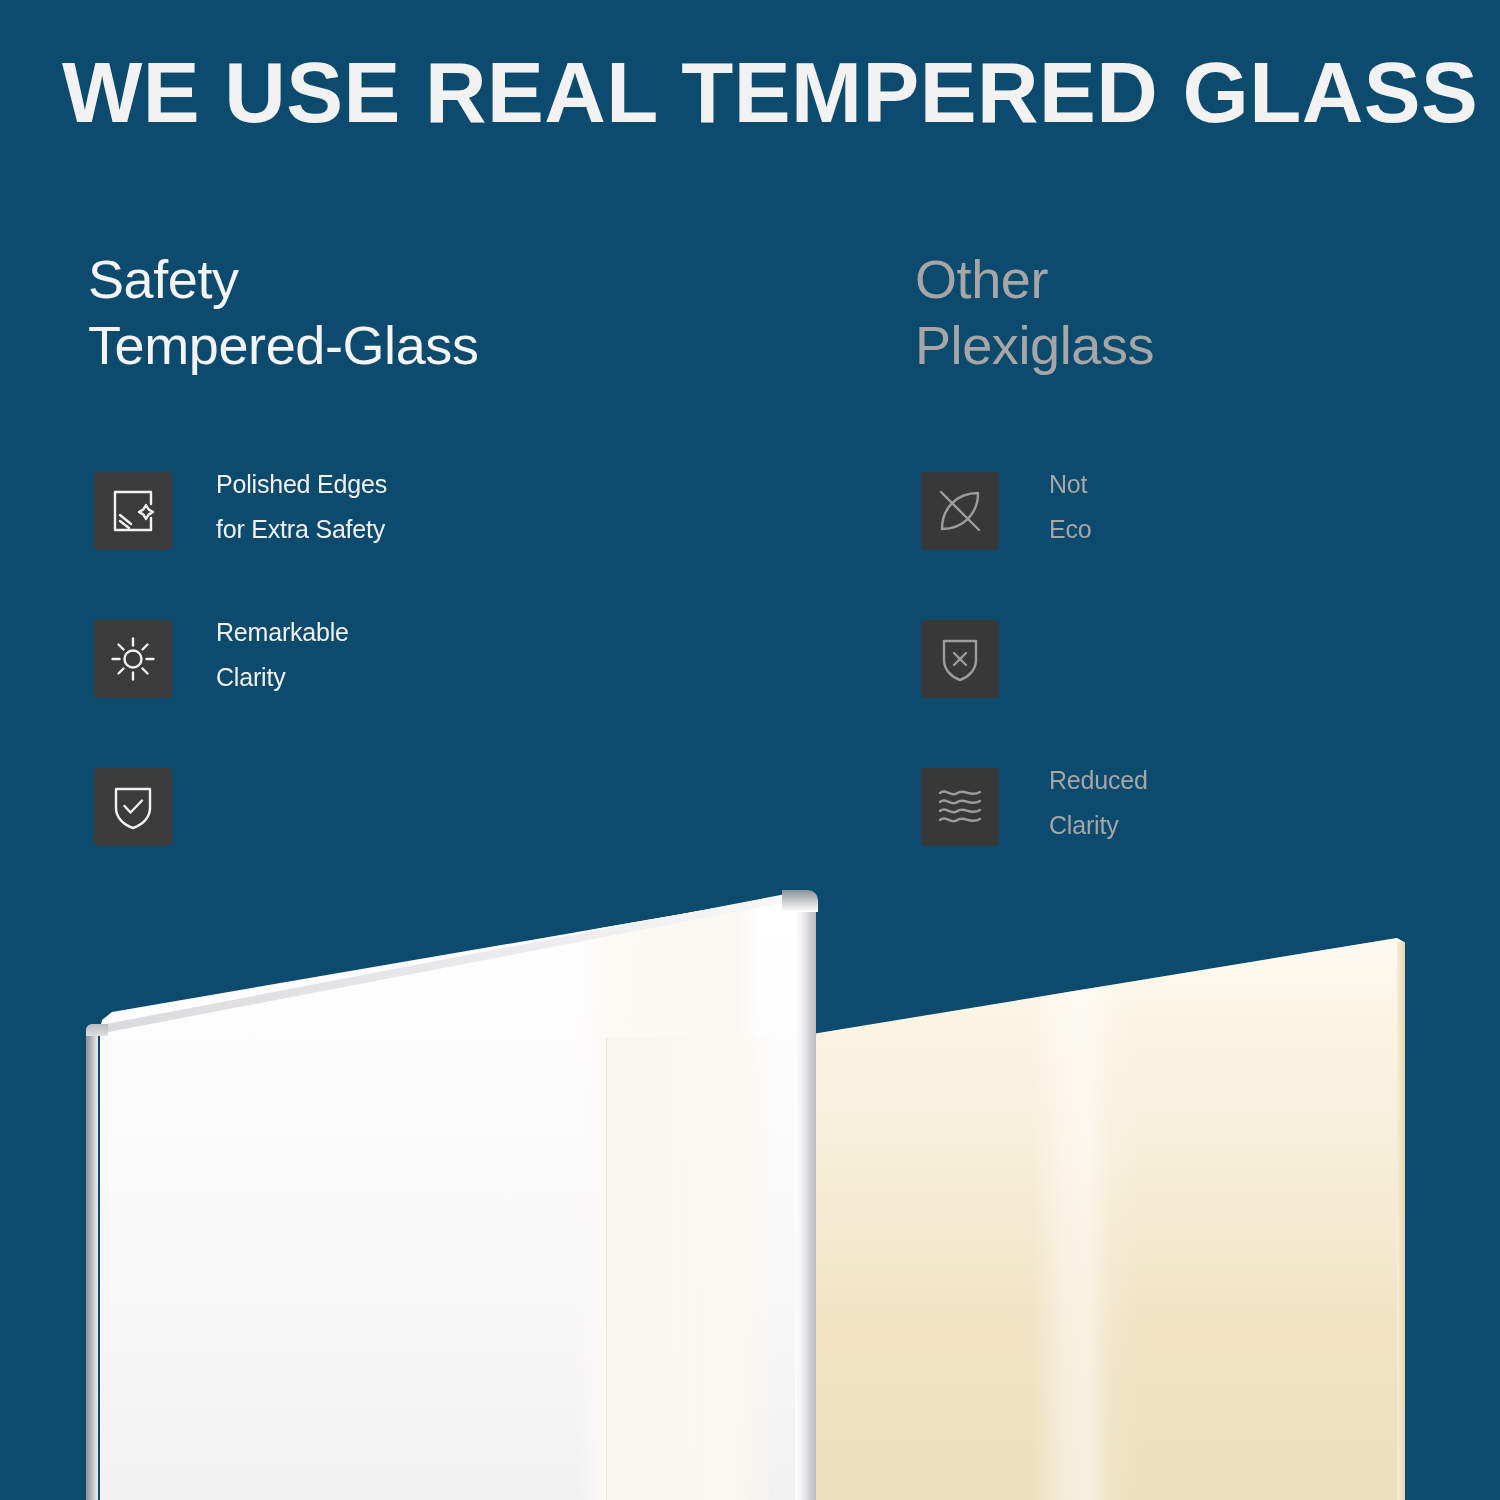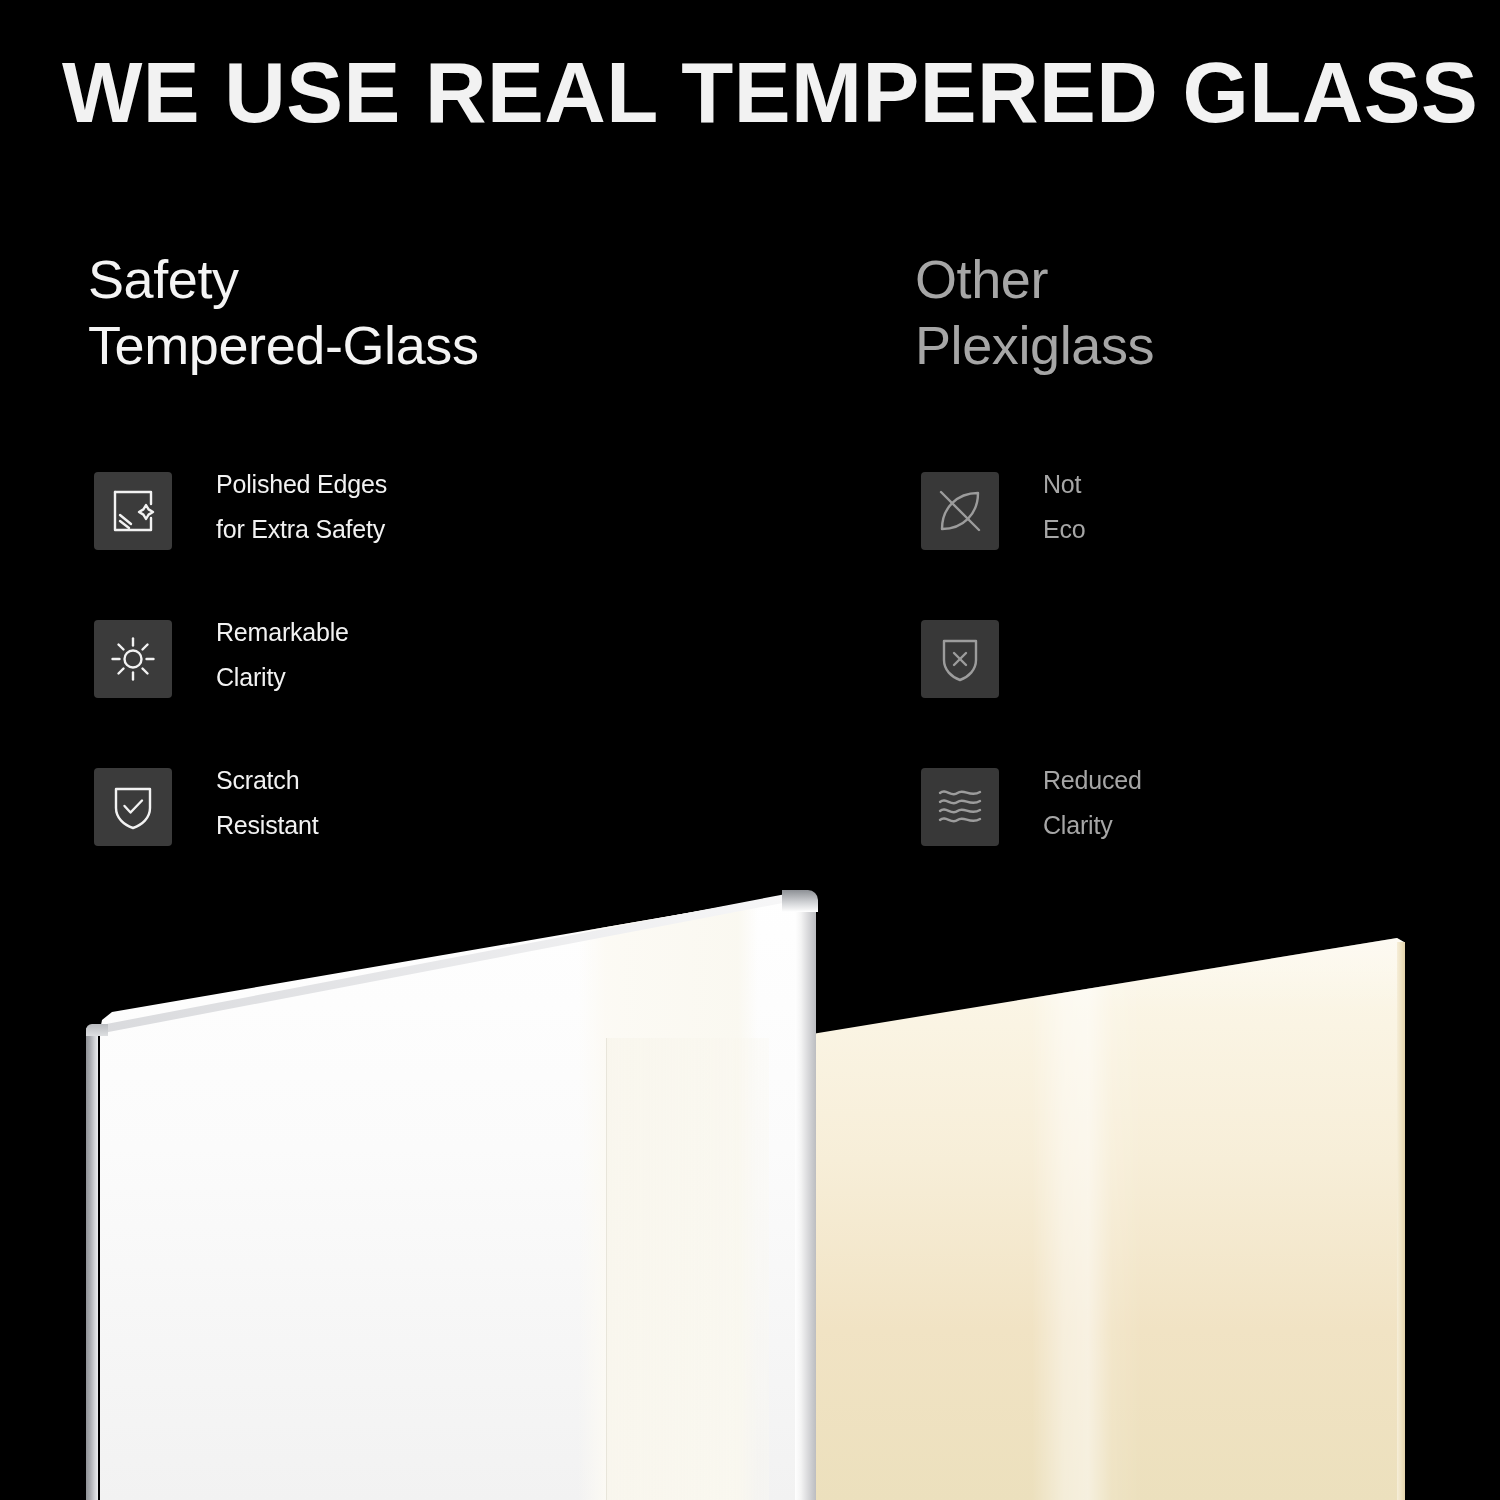--- a/index.html
+++ b/index.html
@@ -5,21 +5,21 @@
 <style>
   html, body {
     margin: 0;
     padding: 0;
     background: #252525;
   }
   #stage {
     position: relative;
     width: 1500px;
     height: 1500px;
-    background: #000000;
+    background: #0c4a6e;
     overflow: hidden;
     font-family: "Liberation Sans", "DejaVu Sans", sans-serif;
     -webkit-font-smoothing: antialiased;
   }
 
   
   #headline {
     position: absolute;
     left: 62px;
     top: 44px;
@@ -85,21 +85,21 @@
     position: absolute;
     left: 128px;
     top: -10px;
     font-size: 25px;
     line-height: 45px;
     font-weight: 400;
     letter-spacing: -0.2px;
     white-space: pre-line;
   }
   #col-left  .feature-label { color: #f2f2f2; }
-  #col-right .feature-label { color: #a6a6a6; }
+  #col-right .feature-label { color: #a6a6a6; margin-left: 6px; }
 
   
   #panels {
     position: absolute;
     left: 0;
     top: 860px;
     width: 1500px;
     height: 640px;
     overflow: hidden;
   }
@@ -281,22 +281,20 @@
 Clarity</div>
       </div>
 
       <div class="feature">
         <div class="tile">
           <svg width="44" height="46" viewBox="0 0 44 46" fill="none" stroke-width="2.4" stroke-linecap="round" stroke-linejoin="round">
             <path d="M5 5 H39 V24 C39 34 31 41 22 44 C13 41 5 34 5 24 Z"></path>
             <path d="M13.5 22 L19.5 28.5 L31 16.5"></path>
           </svg>
         </div>
-        <div class="feature-label">Scratch
-Resistant</div>
       </div>
 
     </div>
   </div>
 
   <div class="col" id="col-right">
     <div class="col-title">Other
 Plexiglass</div>
 
     <div class="features">

